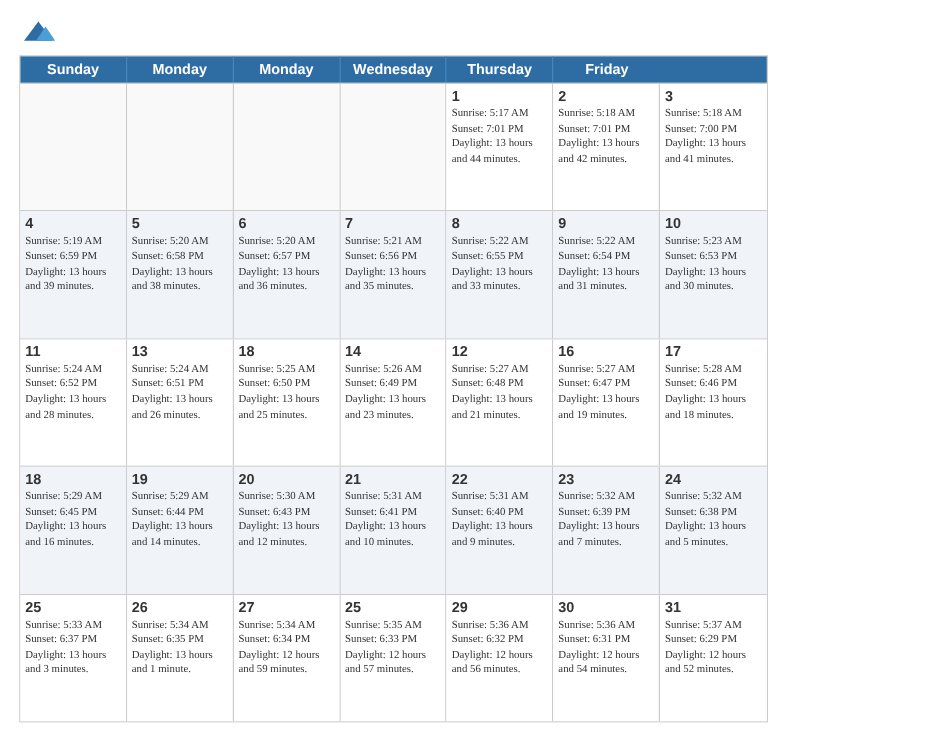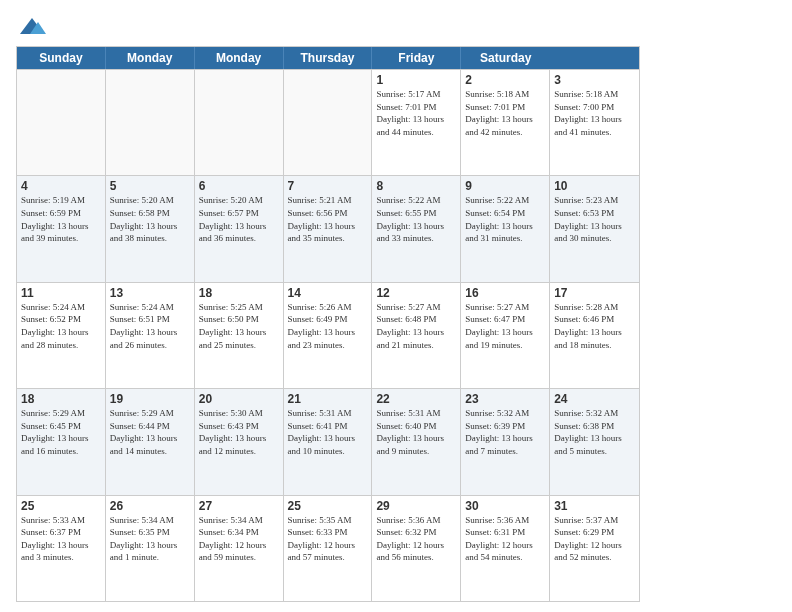--- a/index.html
+++ b/index.html
@@ -142,23 +142,23 @@
       <div class="month-title"></div>
       <div class="location-title"></div>
     </div>
   </div>
 
   <div class="calendar">
     <div class="cal-header">
     <div class="cal-header-cell">Sunday</div>
         <div class="cal-header-cell">Monday</div>
         <div class="cal-header-cell">Monday</div>
+        <div class="cal-header-cell">Wednesday</div>
         <div class="cal-header-cell">Thursday</div>
         <div class="cal-header-cell">Friday</div>
-        <div class="cal-header-cell">Saturday</div>
       </div>
     <div class="cal-body">
     <div class="cal-row">
           <div class="cal-cell empty"></div>
           <div class="cal-cell empty"></div>
           <div class="cal-cell empty"></div>
           <div class="cal-cell empty"></div>
           <div class="cal-cell">
             <div class="day-number">1</div>
             <div class="day-info">Sunrise: 5:17 AM<br>Sunset: 7:01 PM<br>Daylight: 13 hours<br>and 44 minutes.</div>

